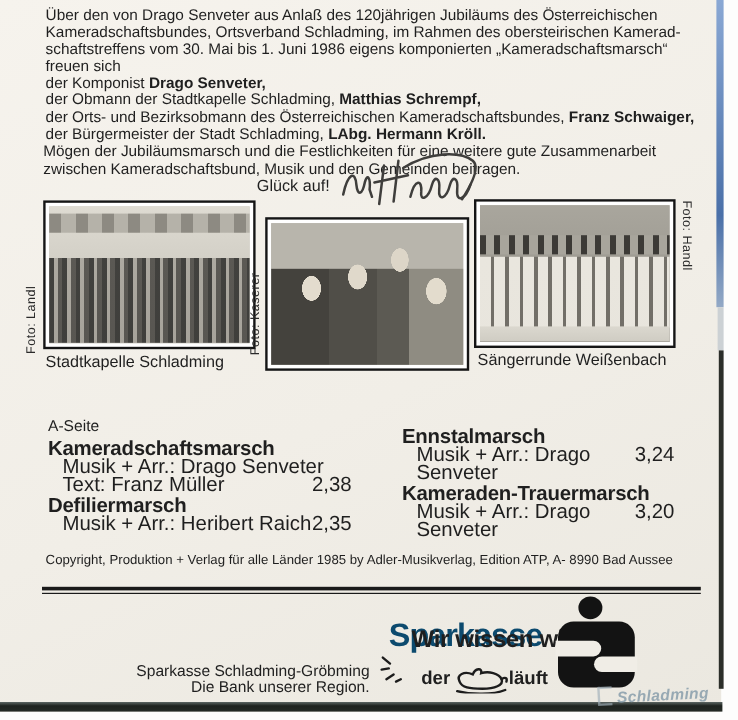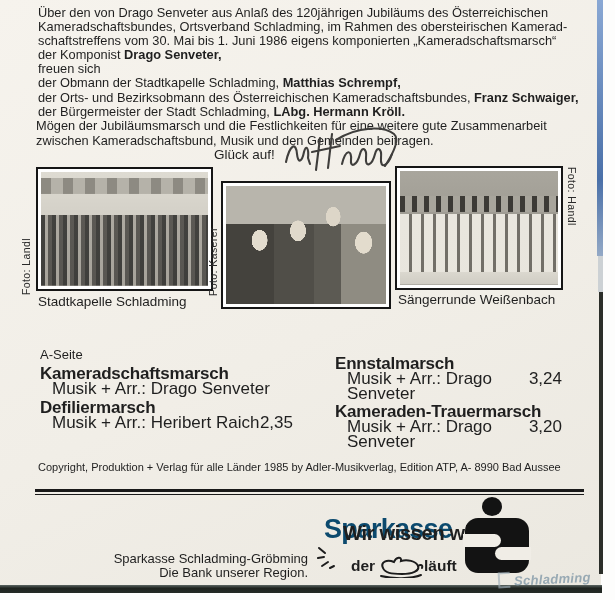--- a/index.html
+++ b/index.html
@@ -100,22 +100,22 @@
   <div class="paper"></div>
   <div class="edge-blue"></div>
   <div class="edge-fade"></div>
   <div class="edge-dark"></div>
   <div class="bottom-band"></div>
 
   <div class="intro">
     <div>Über den von Drago Senveter aus Anlaß des 120jährigen Jubiläums des Österreichischen</div>
     <div>Kameradschaftsbundes, Ortsverband Schladming, im Rahmen des obersteirischen Kamerad-</div>
     <div>schaftstreffens vom 30. Mai bis 1. Juni 1986 eigens komponierten „Kameradschaftsmarsch“</div>
+    <div>freuen sich</div>
     <div><span>der Komponist </span><span class="b">Drago Senveter,</span></div>
-    <div>freuen sich</div>
     <div><span>der Obmann der Stadtkapelle Schladming, </span><span class="b">Matthias Schrempf,</span></div>
     <div><span>der Orts- und Bezirksobmann des Österreichischen Kameradschaftsbundes, </span><span class="b">Franz Schwaiger,</span></div>
     <div><span>der Bürgermeister der Stadt Schladming, </span><span class="b">LAbg. Hermann Kröll.</span></div>
   </div>
 
   <div class="wish">
     <div>Mögen der Jubiläumsmarsch und die Festlichkeiten für eine weitere gute Zusammenarbeit</div>
     <div>zwischen Kameradschaftsbund, Musik und den Gemeinden beitragen.</div>
   </div>
 
@@ -147,20 +147,24 @@
   <div class="vcredit vc-right">Foto: Handl</div>
   <div class="caption cap-right">Sängerrunde Weißenbach</div>
 
   <div class="col col-a">
     <div class="side-label">A-Seite</div>
     <div>
       <div class="track-title">Kameradschaftsmarsch</div>
       <div class="track-line">
         <span>Musik + Arr.: Drago Senveter</span>
       </div>
+      <div class="track-line">
+        <span>Text: Franz Müller</span>
+        <span>2,38</span>
+      </div>
     </div>
     <div>
       <div class="track-title">Defiliermarsch</div>
       <div class="track-line">
         <span>Musik + Arr.: Heribert Raich</span>
         <span>2,35</span>
       </div>
     </div>
   </div>
 

